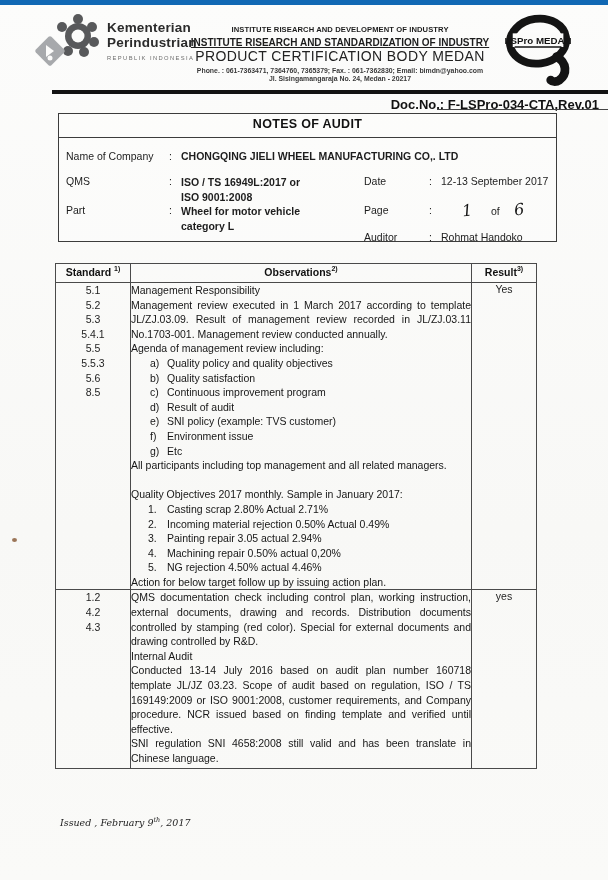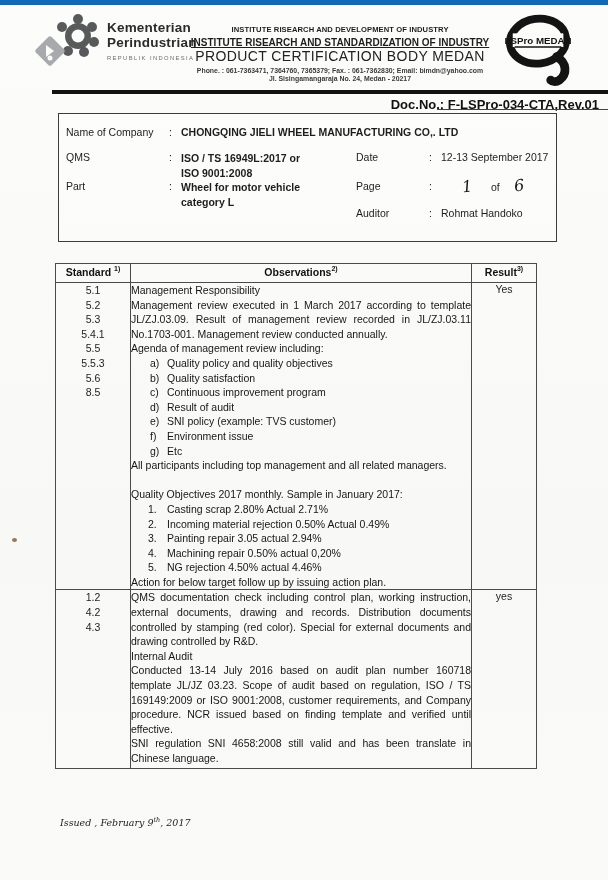--- a/index.html
+++ b/index.html
@@ -24,21 +24,21 @@
   .doc-underline{position:absolute;top:109px;left:437px;right:0;height:1px;background:#444;}
 
   
   .notes-box{position:absolute;top:113px;left:58px;width:497px;height:127px;border:1.5px solid #3c3c3c;background:rgba(255,255,255,.25);}
   .notes-title{height:20px;border-bottom:1.5px solid #3c3c3c;text-align:center;font-weight:bold;font-size:12.5px;letter-spacing:.3px;padding-top:3px;color:#111;}
   .notes-body{position:relative;height:103px;font-size:10.5px;}
   .frow{position:absolute;left:0;width:100%;height:14px;}
   .frow .lab{position:absolute;left:7px;}
   .frow .col{position:absolute;left:110px;}
   .frow .val{position:absolute;left:122px;font-weight:bold;}
-  .frow .lab2{position:absolute;left:297px;}
+  .frow .lab2{position:absolute;left:305px;}
   .frow .col2{position:absolute;left:370px;}
   .frow .val2{position:absolute;left:382px;}
   .twoline span{display:block;line-height:14.5px;}
   .hand{font-family:"DejaVu Serif",serif;font-style:italic;font-size:16px;display:inline-block;transform:rotate(-7deg);color:#151515;}
   .of-word{position:absolute;left:432px;top:1px;}
   .hand-a{position:absolute;left:403px;top:-3px;}
   .hand-b{position:absolute;left:455px;top:-4px;}
 
   
   .audit-table{position:absolute;top:263px;left:55px;border-collapse:collapse;table-layout:fixed;width:481px;}
@@ -108,20 +108,21 @@
       <text x="36" y="37" text-anchor="middle" font-family="Liberation Sans, sans-serif" font-size="10" font-weight="bold" fill="#141414">LSPro MEDAN</text>
       <line x1="12" y1="40" x2="60" y2="40" stroke="#141414" stroke-width="1.5"></line>
     </svg>
   </div>
 
   <div class="header-rule"></div>
   <div class="docno">Doc.No.: F-LSPro-034-CTA,Rev.01</div>
   <div class="doc-underline"></div>
 
   <section class="notes-box">
+    <div class="notes-title">NOTES OF AUDIT</div>
     <div class="notes-body">
       <div class="frow" style="top:12px;">
         <span class="lab">Name of Company</span>
         <span class="col">:</span>
         <span class="val">CHONGQING JIELI WHEEL MANUFACTURING CO,. LTD</span>
       </div>
       <div class="frow" style="top:37px;">
         <span class="lab">QMS</span>
         <span class="col">:</span>
         <span class="val twoline">

